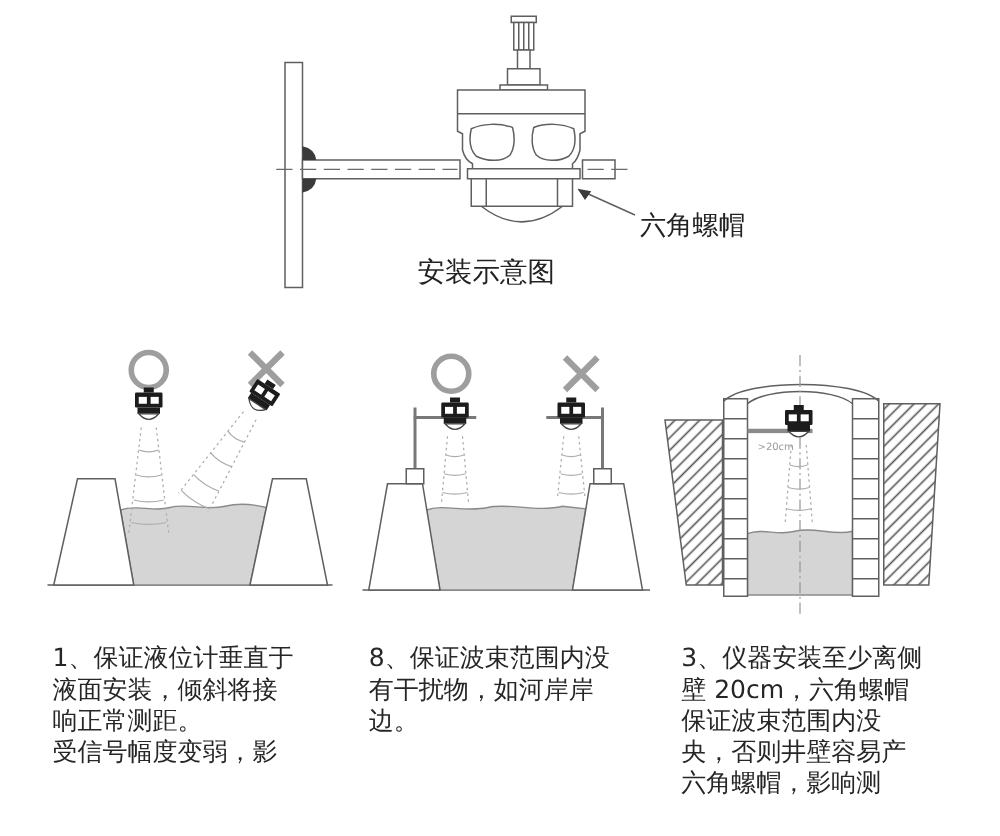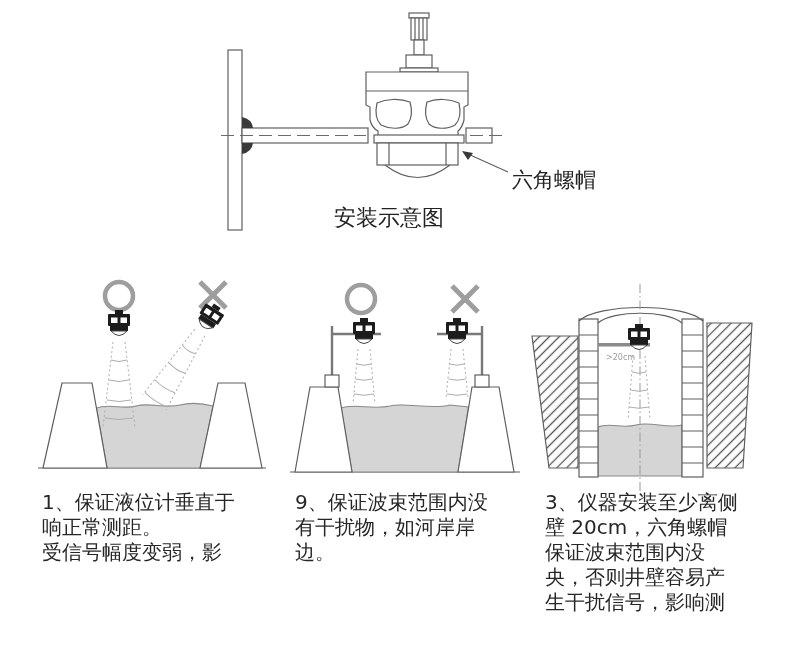--- a/index.html
+++ b/index.html
@@ -18,21 +18,21 @@
   .dark{fill:var(--sensor);}
   .beam{fill:none;stroke:var(--beam);stroke-width:1;stroke-dasharray:2 2.6;}
   .rung{fill:none;stroke:var(--beam);stroke-width:1;}
   .pole{fill:none;stroke:var(--pole);stroke-width:2.4;}
   .weld{fill:#3a3a3a;stroke:none;}
   .soil{fill:url(#hatch);stroke:var(--line);stroke-width:1.2;}
   .cl{fill:none;stroke:#999;stroke-width:1;stroke-dasharray:9 3 1.5 3;}
   .svgtext{fill:#222;font-family:"DejaVu Sans","Liberation Sans",sans-serif;}
   .dimtext{fill:var(--dim);font-family:"DejaVu Sans","Liberation Sans",sans-serif;font-size:8px;}
   
-  .note{position:absolute;font-size:20px;line-height:25px;color:var(--text);}
+  .note{position:absolute;font-size:20px;line-height:25px;color:var(--text);margin-top:24px;}
   .note div{white-space:nowrap;}
 </style>
 </head>
 <body>
 
 <div id="stage">
 
   <svg id="art" width="800" height="669" viewBox="0 0 800 669">
     <defs>
       <pattern id="hatch" width="7" height="7" patternUnits="userSpaceOnUse" patternTransform="rotate(-45)">
@@ -159,29 +159,30 @@
       <g>
         <path d="M633,356 L628,420 M645,356 L650,420" class="beam"></path>
         <path d="M632,372 Q639,374.5 646,372 M630.5,390 Q639,392.5 647.5,390 M629,407 Q639,409.5 649,407" class="rung"></path>
       </g>
       <text x="606" y="360" class="dimtext">&gt;20cm</text>
     </g>
   </svg>
 
   <div class="note" style="left:42px;top:490px;">
     <div>1、保证液位计垂直于</div>
+    <div>液面安装，倾斜将接</div>
     <div>响正常测距。</div>
     <div>受信号幅度变弱，影</div>
   </div>
   <div class="note" style="left:295px;top:490px;">
-    <div>9、保证波束范围内没</div>
+    <div>8、保证波束范围内没</div>
     <div>有干扰物，如河岸岸</div>
     <div>边。</div>
   </div>
   <div class="note" style="left:545px;top:490px;">
     <div>3、仪器安装至少离侧</div>
     <div>壁 20cm，六角螺帽</div>
     <div>保证波束范围内没</div>
     <div>央，否则井壁容易产</div>
-    <div>生干扰信号，影响测</div>
+    <div>六角螺帽，影响测</div>
   </div>
 
 </div>
 
 </body></html>

